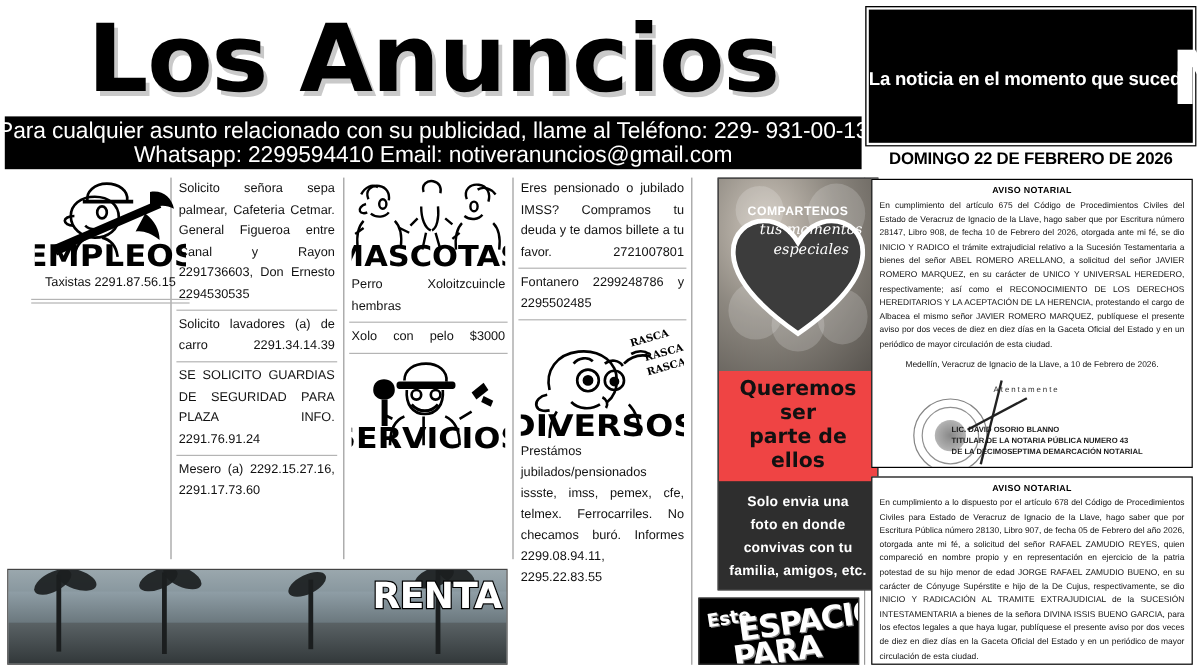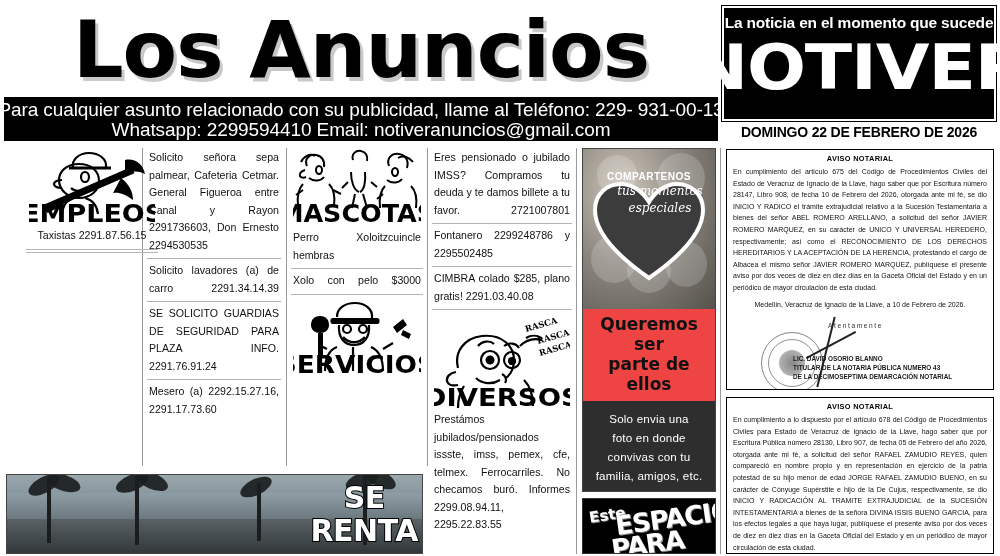--- a/index.html
+++ b/index.html
@@ -35,21 +35,21 @@
   }
   .masthead-bar div {
     font-size: 19px; font-weight: normal; line-height: 20px;
     letter-spacing: -0.1px; white-space: nowrap;
   }
 
   
   .notiver-box {
     position: absolute; left: 722px; top: 6px; width: 274px; height: 115px;
     background: #000; border: 2px solid #fff; outline: 1px solid #000;
-    display: flex; flex-direction: column; align-items: center;
+    display: flex; flex-direction: row; align-items: center;
   }
   .notiver-tag {
     color: #fff; font-size: 15.5px; font-weight: bold;
     margin-top: 6px; letter-spacing: -0.2px; white-space: nowrap;
   }
   .notiver-name {
     color: #fff; font-family: "DejaVu Sans", sans-serif;
     font-weight: 900; font-size: 62px; line-height: 64px;
     letter-spacing: -1px; margin-top: 4px;
     transform: scaleX(1.12); transform-origin: center;
@@ -87,21 +87,21 @@
   .ad.center { text-align: center; text-align-last: center; }
 
   .boxad {
     border: 1.6px solid #000; padding: 5px 4px; margin: 4px 0 3px 0;
     font-size: 10.4px; font-weight: bold; text-align: center;
     line-height: 18px; color: #000;
   }
 
   
   .compart {
-    position: absolute; left: 582px; top: 2px; width: 134px; height: 344px;
+    position: absolute; left: 598px; top: 2px; width: 134px; height: 344px;
     border: 1px solid #444; background: #2e2e2e; overflow: hidden;
   }
   .compart-photo {
     position: relative; width: 100%; height: 160px;
     background:
       radial-gradient(ellipse at 30% 25%, #cfc7bd 0%, #8d8880 45%, #55514c 100%),
       linear-gradient(160deg, #b9b2a8, #6d6862);
   }
   .photo-blob {
     position: absolute; border-radius: 50%;
@@ -117,21 +117,21 @@
   }
   .heart-label .l1 { font-size: 10.2px; font-weight: bold; letter-spacing: 0.4px; }
   .heart-label .l2 { font-family: "DejaVu Serif", serif; font-style: italic; font-size: 12px; line-height: 15px; margin-top: 2px; padding-left: 22px; }
   .compart-sub {
     background: #ef4444; color: #111; text-align: center;
     font-family: "DejaVu Sans", sans-serif; font-weight: 900;
     font-size: 17px; line-height: 20px; padding: 5px 2px 7px 2px;
   }
   .compart-dark { color: #fff; text-align: center; padding: 8px 4px 4px 4px; }
   .compart-dark .line {
-    font-weight: normal; font-size: 11.6px; line-height: 19px; letter-spacing: 0.2px;
+    font-weight: bold; font-size: 11.6px; line-height: 19px; letter-spacing: 0.2px;
   }
   .compart-send { color: #fff; font-size: 8.4px; text-align: center; margin-top: 6px; }
 
   
   .espacio {
     position: absolute; left: 582px; top: 352px; width: 134px; height: 56px;
     background: #000; overflow: hidden; border: 1px solid #333;
   }
   .espacio span {
     position: absolute; color: #fff; font-family: "DejaVu Sans", sans-serif;
@@ -318,21 +318,20 @@
           <path d="M100 28l10-8 4 6-10 8z" fill="#000"></path>
           <path d="M108 36l8 4 2-5-8-4z" fill="#000"></path>
           <text x="64" y="74" font-family="DejaVu Sans, sans-serif" font-size="24" font-weight="900" text-anchor="middle" fill="#000" transform="scale(1.1,1) translate(-6,0)">SERVICIOS</text>
         </svg>
       </div>
     </div>
 
     <div class="col c4">
       <div class="ad">Eres pensionado o jubilado IMSS? Compramos tu deuda y te damos billete a tu favor. 2721007801</div>
       <div class="ad">Fontanero 2299248786 y 2295502485</div>
-      <div class="ad plain">CIMBRA colado $285, plano gratis! 2291.03.40.08</div>
 
       <div class="sec-head" style="margin-top:6px;">
         <svg class="cartoon" width="136" height="92" viewBox="0 0 136 92">
           <g fill="none" stroke="#000" stroke-width="2.2">
             <path d="M24 52c-4-16 6-30 24-32 20-2 32 10 32 24 0 8-3 14-8 18"></path>
             <path d="M22 56c-6 1-10 5-9 9 1 4 6 5 11 4"></path>
             <circle cx="56" cy="44" r="9"></circle>
               <circle cx="56" cy="44" r="3.4" fill="#000"></circle>
             <circle cx="78" cy="44" r="8"></circle>
               <circle cx="78" cy="45" r="3" fill="#000"></circle>
@@ -401,21 +400,20 @@
       <div class="frond" style="left:40px; top:0px;  transform:rotate(18deg);"></div>
       <div class="palm" style="left:128px; top:2px;  height:68px;"></div>
       <div class="frond" style="left:108px;top:0px;  transform:rotate(-22deg);"></div>
       <div class="frond" style="left:128px;top:-2px; transform:rotate(24deg);"></div>
       <div class="palm" style="left:250px; top:8px;  height:58px;"></div>
       <div class="frond" style="left:232px;top:4px;  transform:rotate(-26deg);"></div>
       <div class="palm" style="left:356px; top:0px;  height:70px;"></div>
       <div class="frond" style="left:338px;top:-2px; transform:rotate(-20deg);"></div>
       <div class="frond" style="left:356px;top:-4px; transform:rotate(26deg);"></div>
       <div class="serenta-text">
-        <div>SE</div>
         <div>RENTA</div>
       </div>
     </div>
   </div>
 
   <div class="notice notice-1">
     <div class="notice-title">AVISO NOTARIAL</div>
     <div class="notice-body">En cumplimiento del artículo 675 del Código de Procedimientos Civiles del Estado de Veracruz de Ignacio de la Llave, hago saber que por Escritura número 28147, Libro 908, de fecha 10 de Febrero del 2026, otorgada ante mi fé, se dio INICIO Y RADICO el trámite extrajudicial relativo a la Sucesión Testamentaria a bienes del señor ABEL ROMERO ARELLANO, a solicitud del señor JAVIER ROMERO MARQUEZ, en su carácter de UNICO Y UNIVERSAL HEREDERO, respectivamente; así como el RECONOCIMIENTO DE LOS DERECHOS HEREDITARIOS Y LA ACEPTACIÓN DE LA HERENCIA, protestando el cargo de Albacea el mismo señor JAVIER ROMERO MARQUEZ, publíquese el presente aviso por dos veces de diez en diez días en la Gaceta Oficial del Estado y en un periódico de mayor circulación de esta ciudad.</div>
     <div class="notice-place">Medellín, Veracruz de Ignacio de la Llave, a 10 de Febrero de 2026.</div>
     <div class="sig-area">

